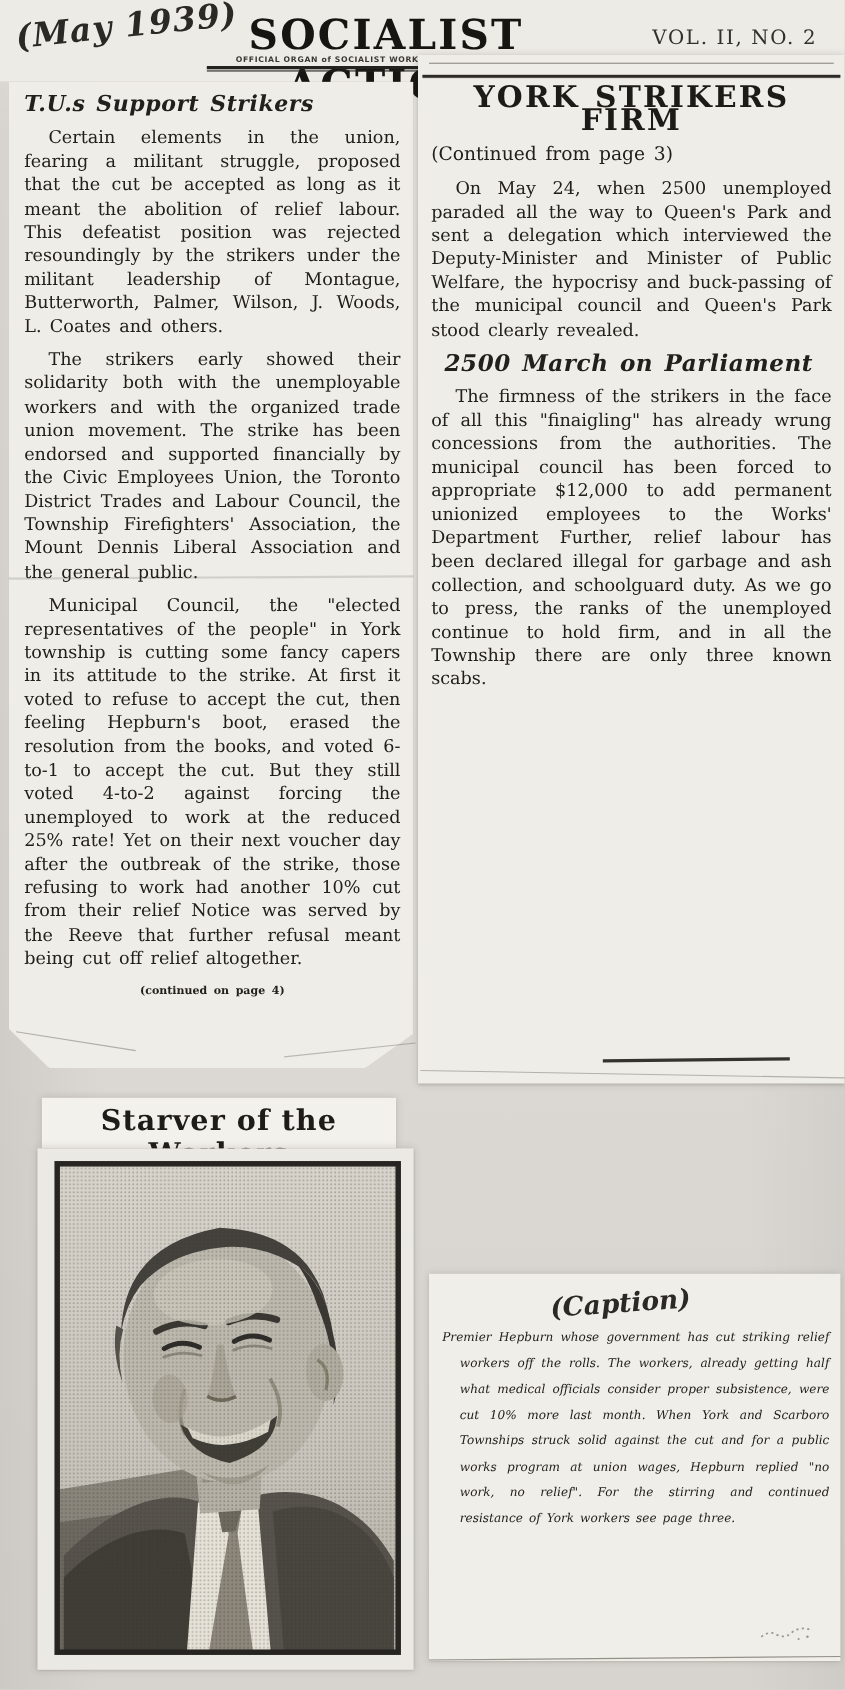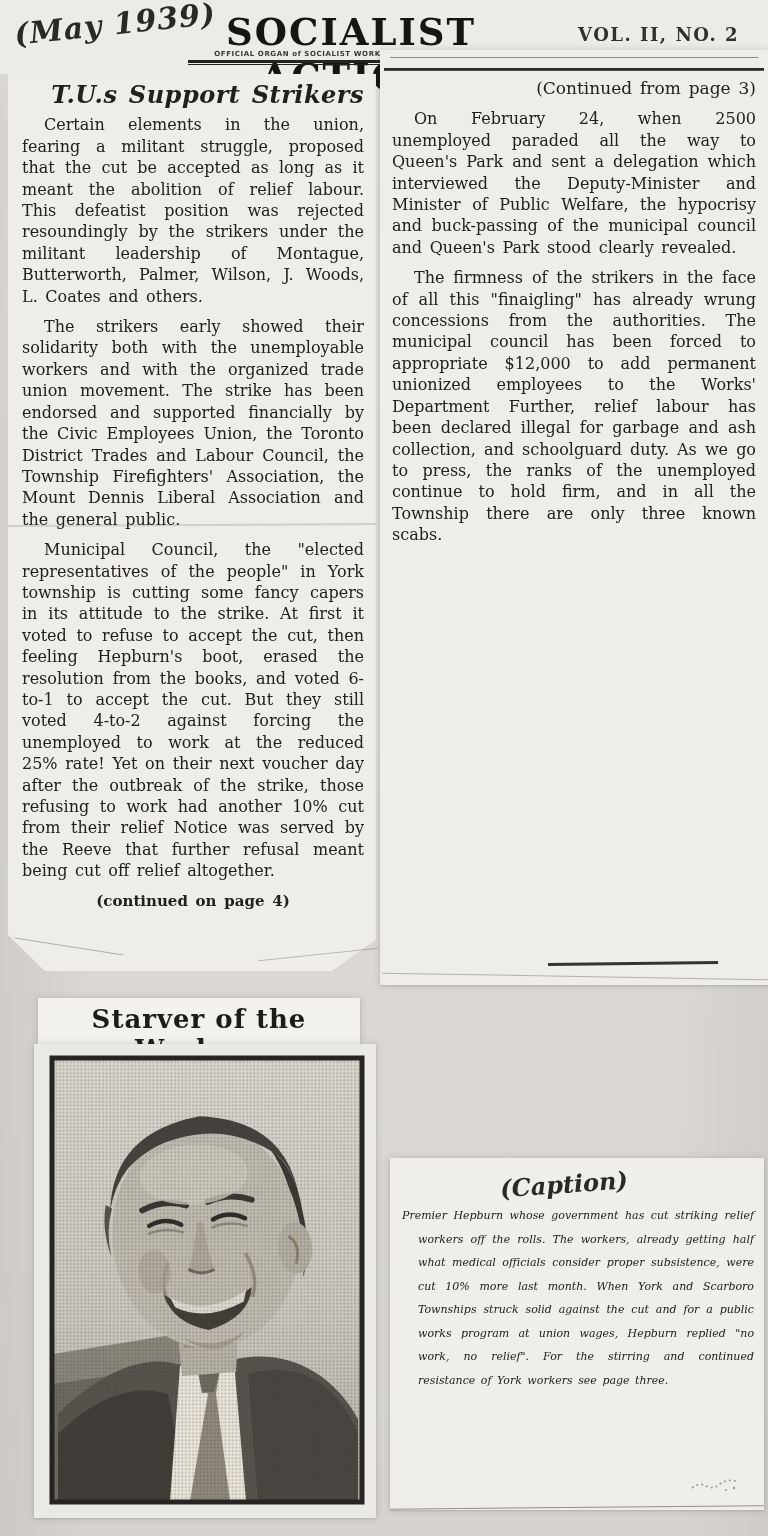--- a/index.html
+++ b/index.html
@@ -37,50 +37,50 @@
   }
   .masthead-sub{
     position:absolute; left:196px; top:50px; width:312px; text-align:center;
     font-size:7px; letter-spacing:0.6px; color:#3a3833;
     font-family:"DejaVu Sans", sans-serif; font-weight:bold;
   }
   .masthead-rule{ position:absolute; left:188px; top:60px; width:326px; height:5px;
     border-top:3px solid #24221e; border-bottom:1px solid #24221e; }
   .issue-no{
     position:absolute; left:578px; top:24px; width:180px;
-    font-size:18px; letter-spacing:1.5px; color:#32302b; font-weight:bold;
+    font-size:18px; letter-spacing:1.5px; color:#32302b; font-weight:normal;text-align:center;
   }
   
   .col{ position:absolute; font-size:16px; line-height:21.4px; text-align:justify; }
   .col p{ text-indent:22px; word-spacing:2.5px; margin-bottom:9px; }
   .left-clip{ left:8px; top:74px; width:368px; height:897px;
     clip-path:polygon(0 0,100% 0,100% 96.5%,88% 100%,10% 100%,0 96%); }
   .left-col{ left:22px; top:84px; width:342px; }
   .headline-italic{
-    font-size:24px; font-weight:bold; font-style:italic; text-align:right;
+    font-size:20px; font-weight:bold; font-style:italic; text-align:left;
     letter-spacing:0.5px; margin-bottom:12px; text-indent:0 !important;
   }
-  .continued{ text-align:center; text-indent:0 !important; font-weight:bold; font-size:15px; }
+  .continued{ text-align:center; text-indent:0 !important; font-weight:bold; font-size:10px; }
   .seam{ position:absolute; left:8px; top:524px; width:368px; height:2px;
     background:rgba(40,38,34,0.15); transform:rotate(-0.3deg); }
   .cutline-a{ position:absolute; left:14px; top:946px; width:110px; height:1px;
     background:rgba(60,58,52,0.35); transform:rotate(9deg); }
   .cutline-b{ position:absolute; left:258px; top:954px; width:120px; height:1px;
     background:rgba(60,58,52,0.3); transform:rotate(-6deg); }
 
   .right-clip{ left:380px; top:50px; width:388px; height:935px; }
   .right-col{ left:392px; top:78px; width:364px; }
   .rule-thin{ position:absolute; left:390px; top:57px; width:368px; height:1px; background:#8f8c85; }
   .rule-dash{ position:absolute; left:384px; top:68px; width:380px; height:3px;
     border-top:2px solid #2c2a26; border-bottom:1px solid #55524c; }
   .headline-roman{
     font-size:27px; font-weight:bold; text-align:center; letter-spacing:2px;
     text-indent:0 !important; margin-bottom:4px; color:#1d1b17;
   }
-  .cont-from{ text-align:right; text-indent:0 !important; font-size:17px; margin-bottom:14px; }
+  .cont-from{ text-align:left; text-indent:0 !important; font-size:17px; margin-bottom:14px; }
   .subhead{
     font-size:21px; font-weight:bold; font-style:italic; letter-spacing:0.5px;
     text-indent:12px !important; margin:4px 0 2px 0; text-align:left;
   }
   .end-rule-short{ position:absolute; left:548px; top:962px; width:170px; height:3px;
     background:#35332e; transform:rotate(-0.6deg); }
   .end-rule-long{ position:absolute; left:382px; top:976px; width:386px; height:1px;
     background:rgba(70,67,60,0.35); transform:rotate(1deg); }
 
   
@@ -128,22 +128,24 @@
     <p class="continued">(continued on page 4)</p>
   </div>
   <div class="seam"></div>
   <div class="cutline-a"></div>
   <div class="cutline-b"></div>
 
   <div class="clip right-clip"></div>
   <div class="rule-thin"></div>
   <div class="rule-dash"></div>
   <div class="col right-col">
+    <p class="headline-roman">YORK STRIKERS FIRM</p>
     <p class="cont-from">(Continued from page 3)</p>
-    <p>On February 24, when 2500 unemployed paraded all the way to Queen's Park and sent a delegation which interviewed the Deputy-Minister and Minister of Public Welfare, the hypocrisy and buck-passing of the municipal council and Queen's Park stood clearly revealed.</p>
+    <p>On May 24, when 2500 unemployed paraded all the way to Queen's Park and sent a delegation which interviewed the Deputy-Minister and Minister of Public Welfare, the hypocrisy and buck-passing of the municipal council and Queen's Park stood clearly revealed.</p>
+    <p class="subhead">2500 March on Parliament</p>
     <p>The firmness of the strikers in the face of all this "finaigling" has already wrung concessions from the authorities. The municipal council has been forced to appropriate $12,000 to add permanent unionized employees to the Works' Department Further, relief labour has been declared illegal for garbage and ash collection, and schoolguard duty. As we go to press, the ranks of the unemployed continue to hold firm, and in all the Township there are only three known scabs.</p>
   </div>
   <div class="end-rule-short"></div>
   <div class="end-rule-long"></div>
 
   <div class="clip starver-clip"></div>
   <div class="starver-headline">Starver of the Workers</div>
 
   <div class="clip photo-clip"></div>
   <div class="photo-frame">

